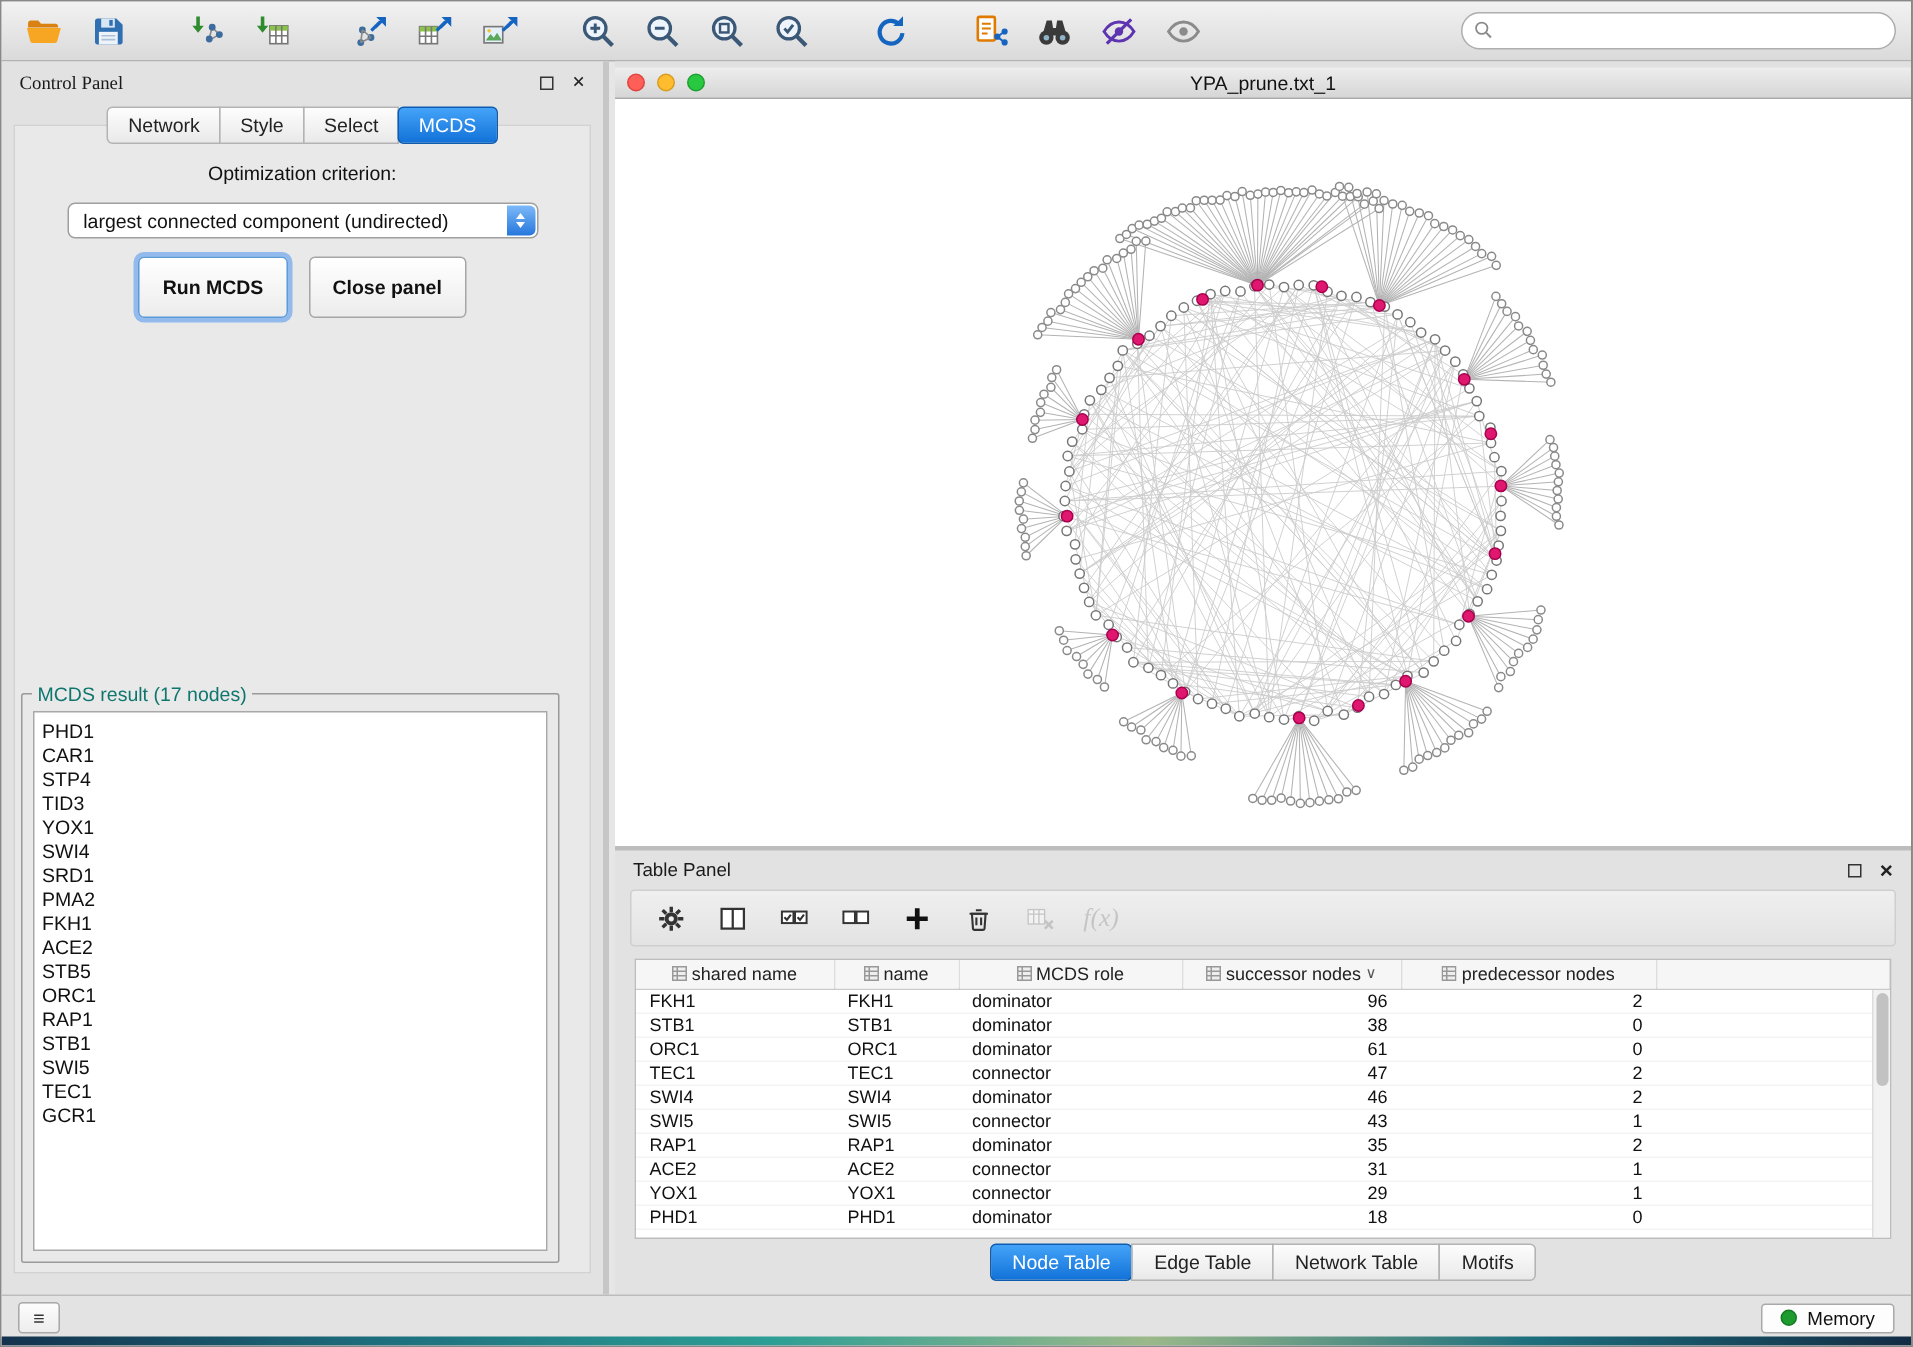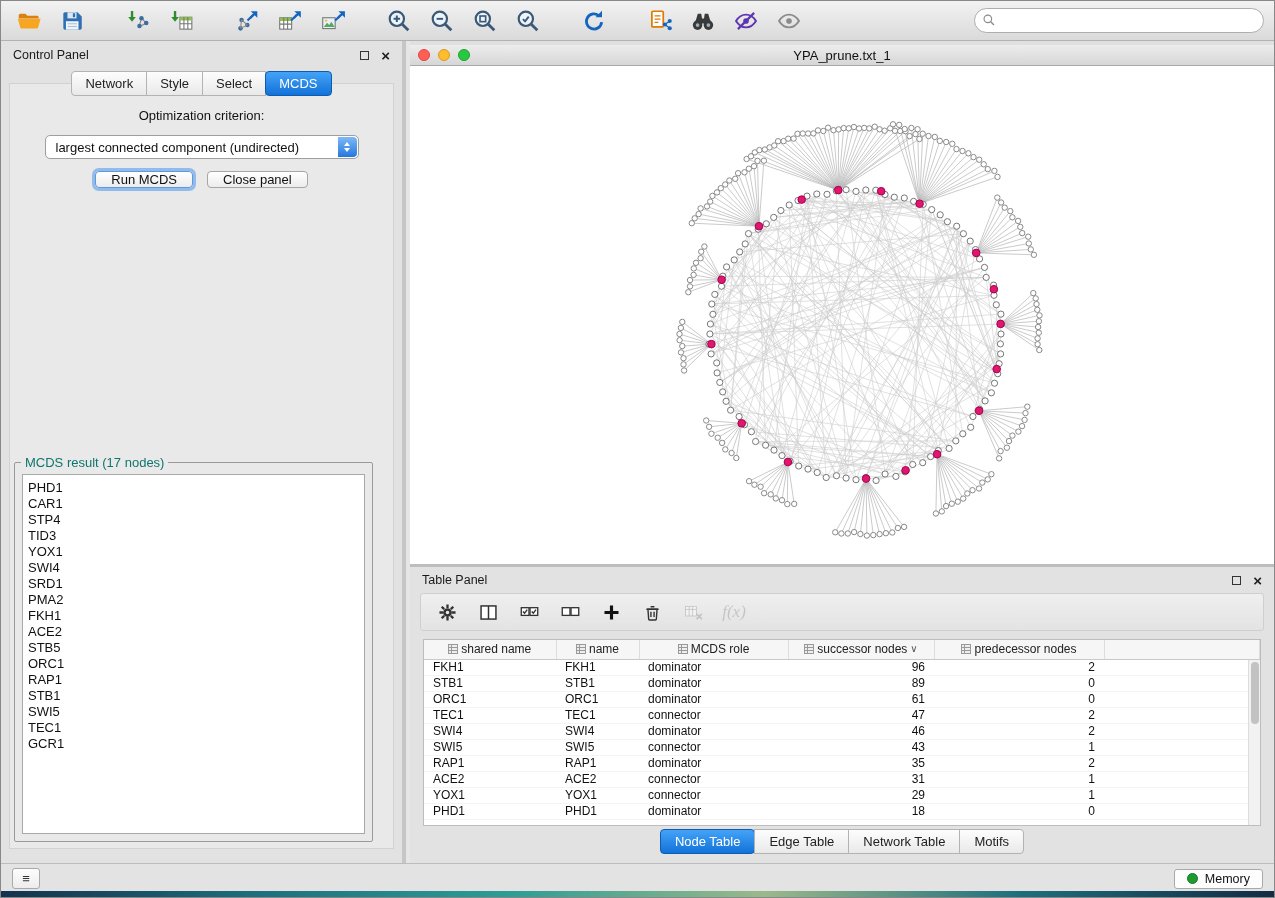--- a/index.html
+++ b/index.html
@@ -16,21 +16,21 @@
   .tb-btn svg { width:26px; height:26px; }
   .tb-sep { width:16px; height:32px; }
   .search-wrap { margin-left:auto; position:relative; }
   .search-wrap svg { position:absolute; left:8px; top:5px; width:14px; height:14px; }
   .search-input { width:290px; height:25px; border-radius:13px; border:1px solid #aeaeae;
     background:#fff; padding:0 10px 0 28px; font-size:12px; outline:none; font-family:inherit; }
 
   
   .control-panel { position:absolute; top:40px; left:0; width:405px; height:822px;
     background:#e2e2e2; border-right:4px solid #c6c6c6; }
-  .panel-header { height:28px; display:flex; align-items:center; padding:0 12px; font-size:12.5px; color:#1a1a1a; }
+  .panel-header { height:28px; display:flex; align-items:center; padding:0 12px; font-size:12.5px; color:#1a1a1a;font-family:Liberation Serif, serif; }
   .win-icons { margin-left:auto; display:flex; gap:12px; align-items:center; }
   .float-icon { width:9px; height:9px; border:1.5px solid #333; display:inline-block; cursor:pointer; }
   .close-x { font-size:15px; font-weight:bold; color:#222; line-height:1; cursor:pointer; }
   .cp-tabs { display:flex; justify-content:center; margin-top:2px; position:relative; z-index:2; }
   .cp-tab { padding:4px 13px; font-size:13px; color:#222; background:linear-gradient(#fdfdfd,#e9e9e9);
     border:1px solid #b3b3b3; margin-left:-1px; cursor:pointer; }
   .cp-tab:first-child { border-radius:4px 0 0 4px; margin-left:0; }
   .cp-tab:last-child { border-radius:0 4px 4px 0; }
   .cp-tab.active { background:linear-gradient(#44a3f8,#1272d8); color:#fff; border-color:#0d5cb0; border-radius:4px; }
   .cp-inner { position:absolute; top:42px; left:8px; right:8px; bottom:14px; background:#e9e9e9; border:1px solid #d2d2d2; }
@@ -38,21 +38,21 @@
   .criterion { position:relative; margin:12px auto 0 auto; width:314px; height:24px; background:#fff;
     border:1px solid #9f9f9f; border-radius:5px; font-size:13px; color:#111;
     display:flex; align-items:center; padding:0 26px 0 10px; cursor:pointer; }
   .stepper { position:absolute; right:1px; top:1px; bottom:1px; width:19px; border-radius:0 4px 4px 0;
     background:linear-gradient(#7db9f8,#2577dd); display:flex; flex-direction:column; align-items:center; justify-content:center; gap:2px; }
   .stepper i { width:0; height:0; border-left:3.5px solid transparent; border-right:3.5px solid transparent; }
   .stepper .up { border-bottom:4px solid #fff; }
   .stepper .down { border-top:4px solid #fff; }
   .cp-buttons { display:flex; justify-content:center; gap:14px; margin-top:12px; }
   .btn { font-size:13px; color:#111; background:linear-gradient(#ffffff,#ececec);
-    border:1px solid #a6a6a6; border-radius:4px; padding:0 15px; cursor:pointer; font-family:inherit; }
+    border:1px solid #a6a6a6; border-radius:4px; padding:12px 15px; cursor:pointer; font-family:inherit;font-weight:bold; }
   .btn.focused { box-shadow:0 0 0 3px rgba(60,140,240,.5); border-color:#5b9bd9; }
   .mcds-box { position:absolute; left:4px; right:20px; top:371px; bottom:6px;
     border:1px solid #9a9a9a; border-radius:2px; }
   .mcds-box legend { font-size:13px; color:#0f766e; margin-left:6px; padding:0 4px; }
   .mcds-list { position:absolute; left:7px; right:7px; top:4px; bottom:7px; background:#fff;
     border:1px solid #a8a8a8; overflow:auto; padding:5px 5px; font-size:13px; line-height:16px; color:#111; }
   .mcds-list div { cursor:default; }
 
   
   .right-col { position:absolute; left:409px; top:40px; right:0; height:822px; background:#dadada; }
@@ -1099,21 +1099,21 @@
                 <td>FKH1</td>
                 <td>dominator</td>
                 <td class="num">96</td>
                 <td class="num">2</td>
                 <td></td>
               </tr>
               <tr>
                 <td>STB1</td>
                 <td>STB1</td>
                 <td>dominator</td>
-                <td class="num">89</td>
+                <td class="num">38</td>
                 <td class="num">0</td>
                 <td></td>
               </tr>
               <tr>
                 <td>ORC1</td>
                 <td>ORC1</td>
                 <td>dominator</td>
                 <td class="num">61</td>
                 <td class="num">0</td>
                 <td></td>

